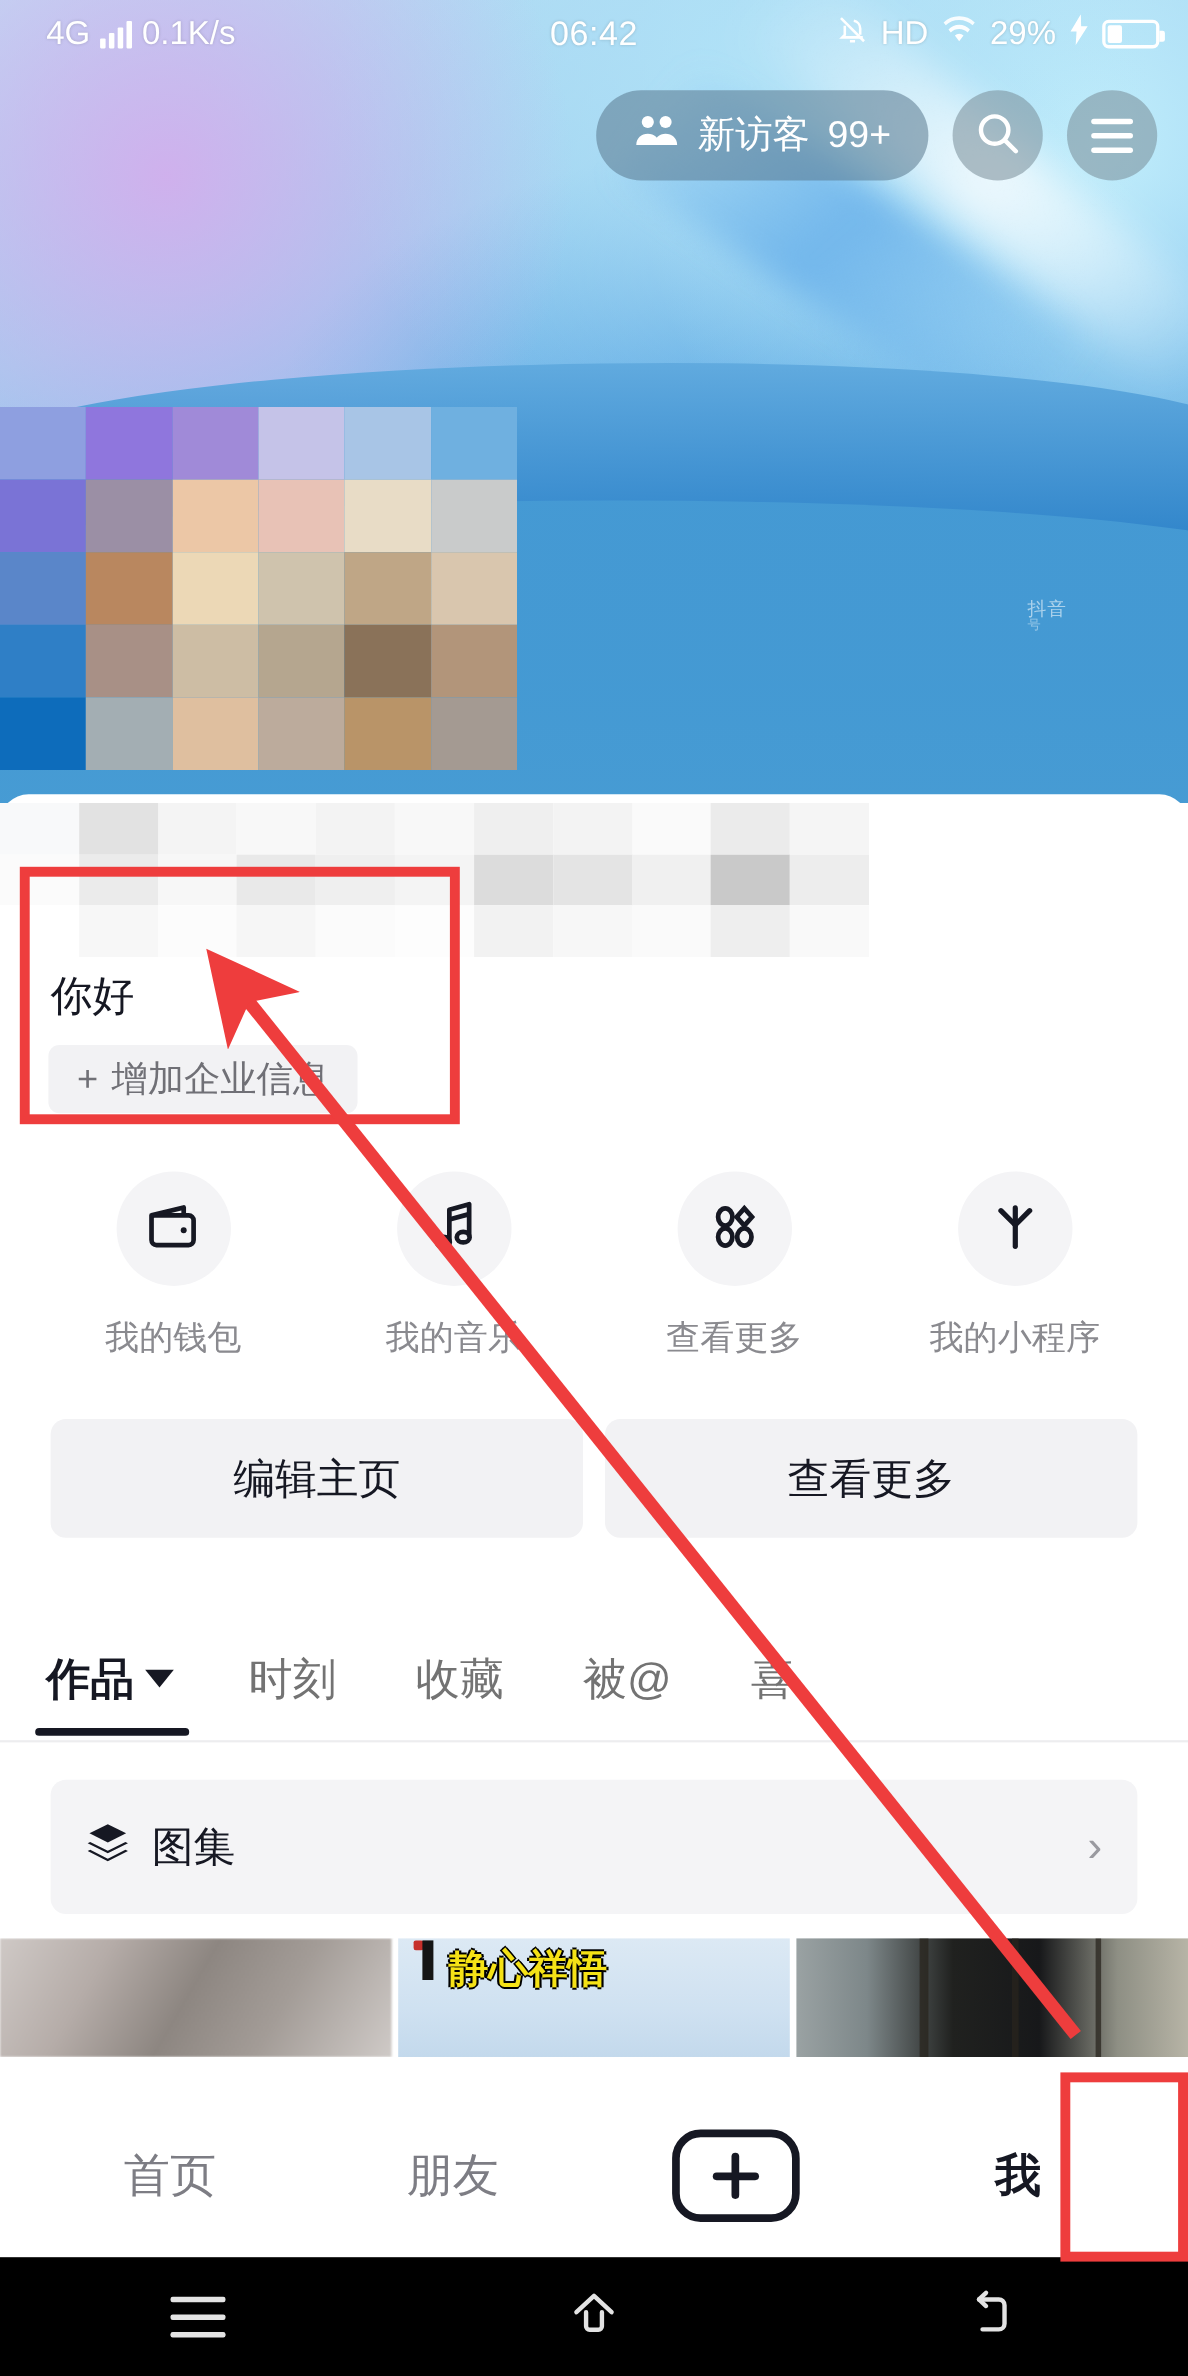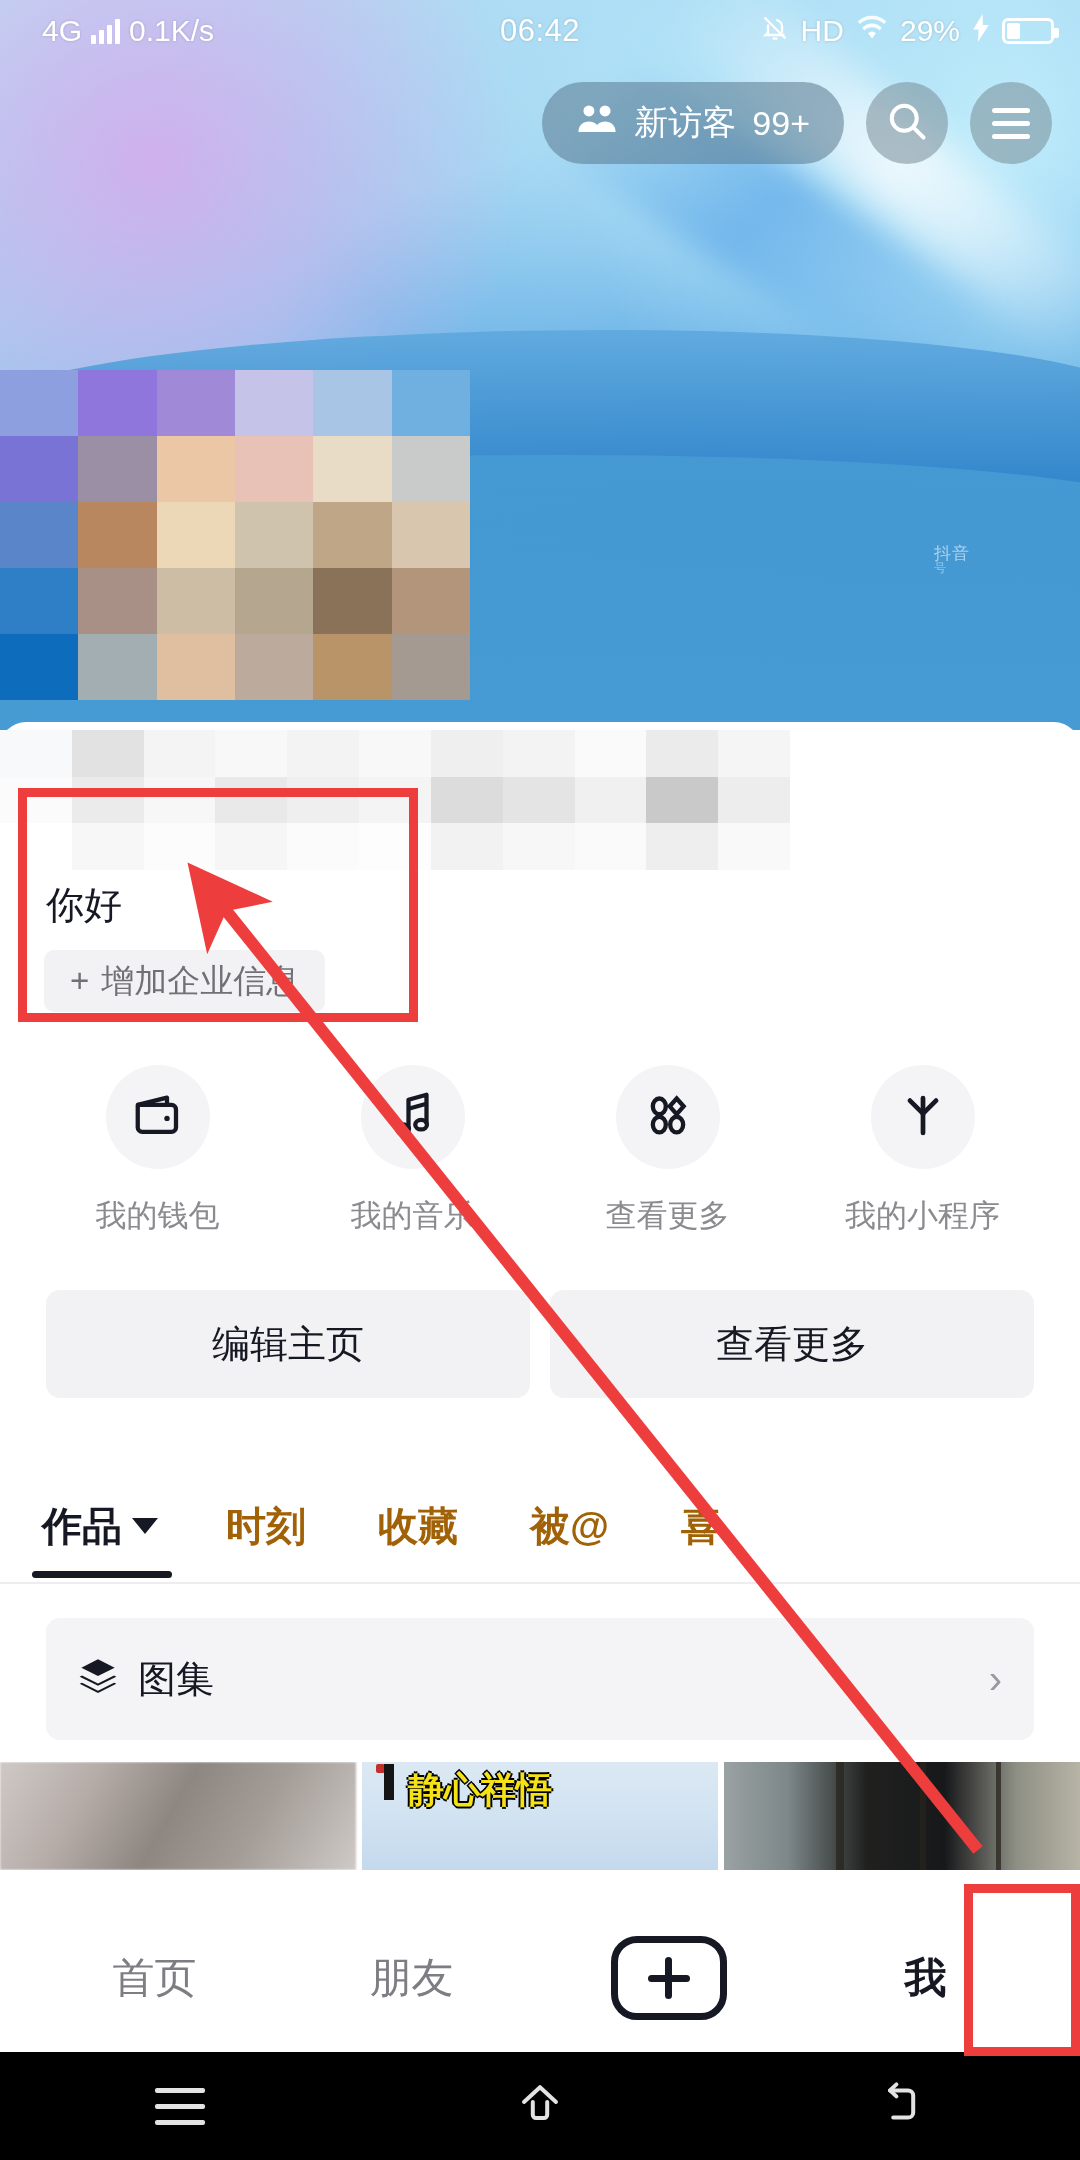--- a/index.html
+++ b/index.html
@@ -109,22 +109,22 @@
   
   .pbtns{position:absolute; left:0; top:1290px; width:1080px; z-index:8;
          display:flex; gap:20px; padding:0 46px;}
   .pbtn{flex:1;height:108px;background:#f2f2f4;border-radius:14px;
         display:flex;align-items:center;justify-content:center;
         font-size:38px;color:#161823;}
 
   
   .tabs{position:absolute; left:0; top:1462px; width:1080px; height:128px; z-index:8;
         display:flex; align-items:center; overflow:hidden;}
-  .tab{display:flex;align-items:center;gap:10px;font-size:40px;color:#a16207;
-       white-space:nowrap; position:relative; height:100%;font-weight:bold;}
+  .tab{display:flex;align-items:center;gap:10px;font-size:40px;color:#737373;
+       white-space:nowrap; position:relative; height:100%;}
   .tab.active{color:#161823;font-weight:bold;}
   .tab .caret{width:0;height:0;border-left:13px solid transparent;border-right:13px solid transparent;border-top:16px solid #161823;}
   .tab-underline{position:absolute;left:32px;bottom:12px;width:140px;height:7px;background:#161823;border-radius:4px;}
   .tabs-divider{position:absolute;left:0;top:1582px;width:1080px;height:2px;background:#ededef;z-index:8;}
 
   
   .album{position:absolute; left:46px; top:1618px; width:988px; height:122px;
          background:#f4f4f6; border-radius:14px; z-index:8;
          display:flex; align-items:center; padding:0 32px;}
   .album-left{display:flex;align-items:center;gap:20px;font-size:38px;color:#161823;}

